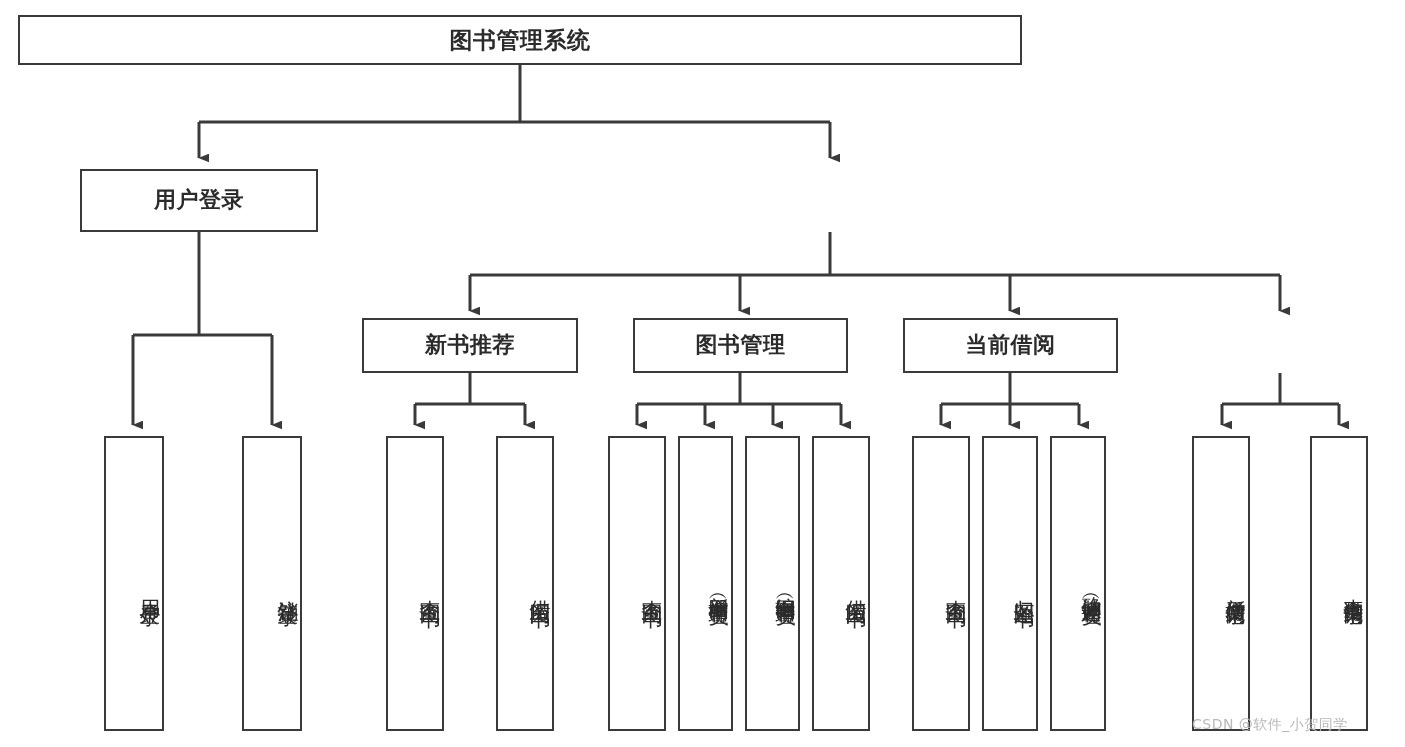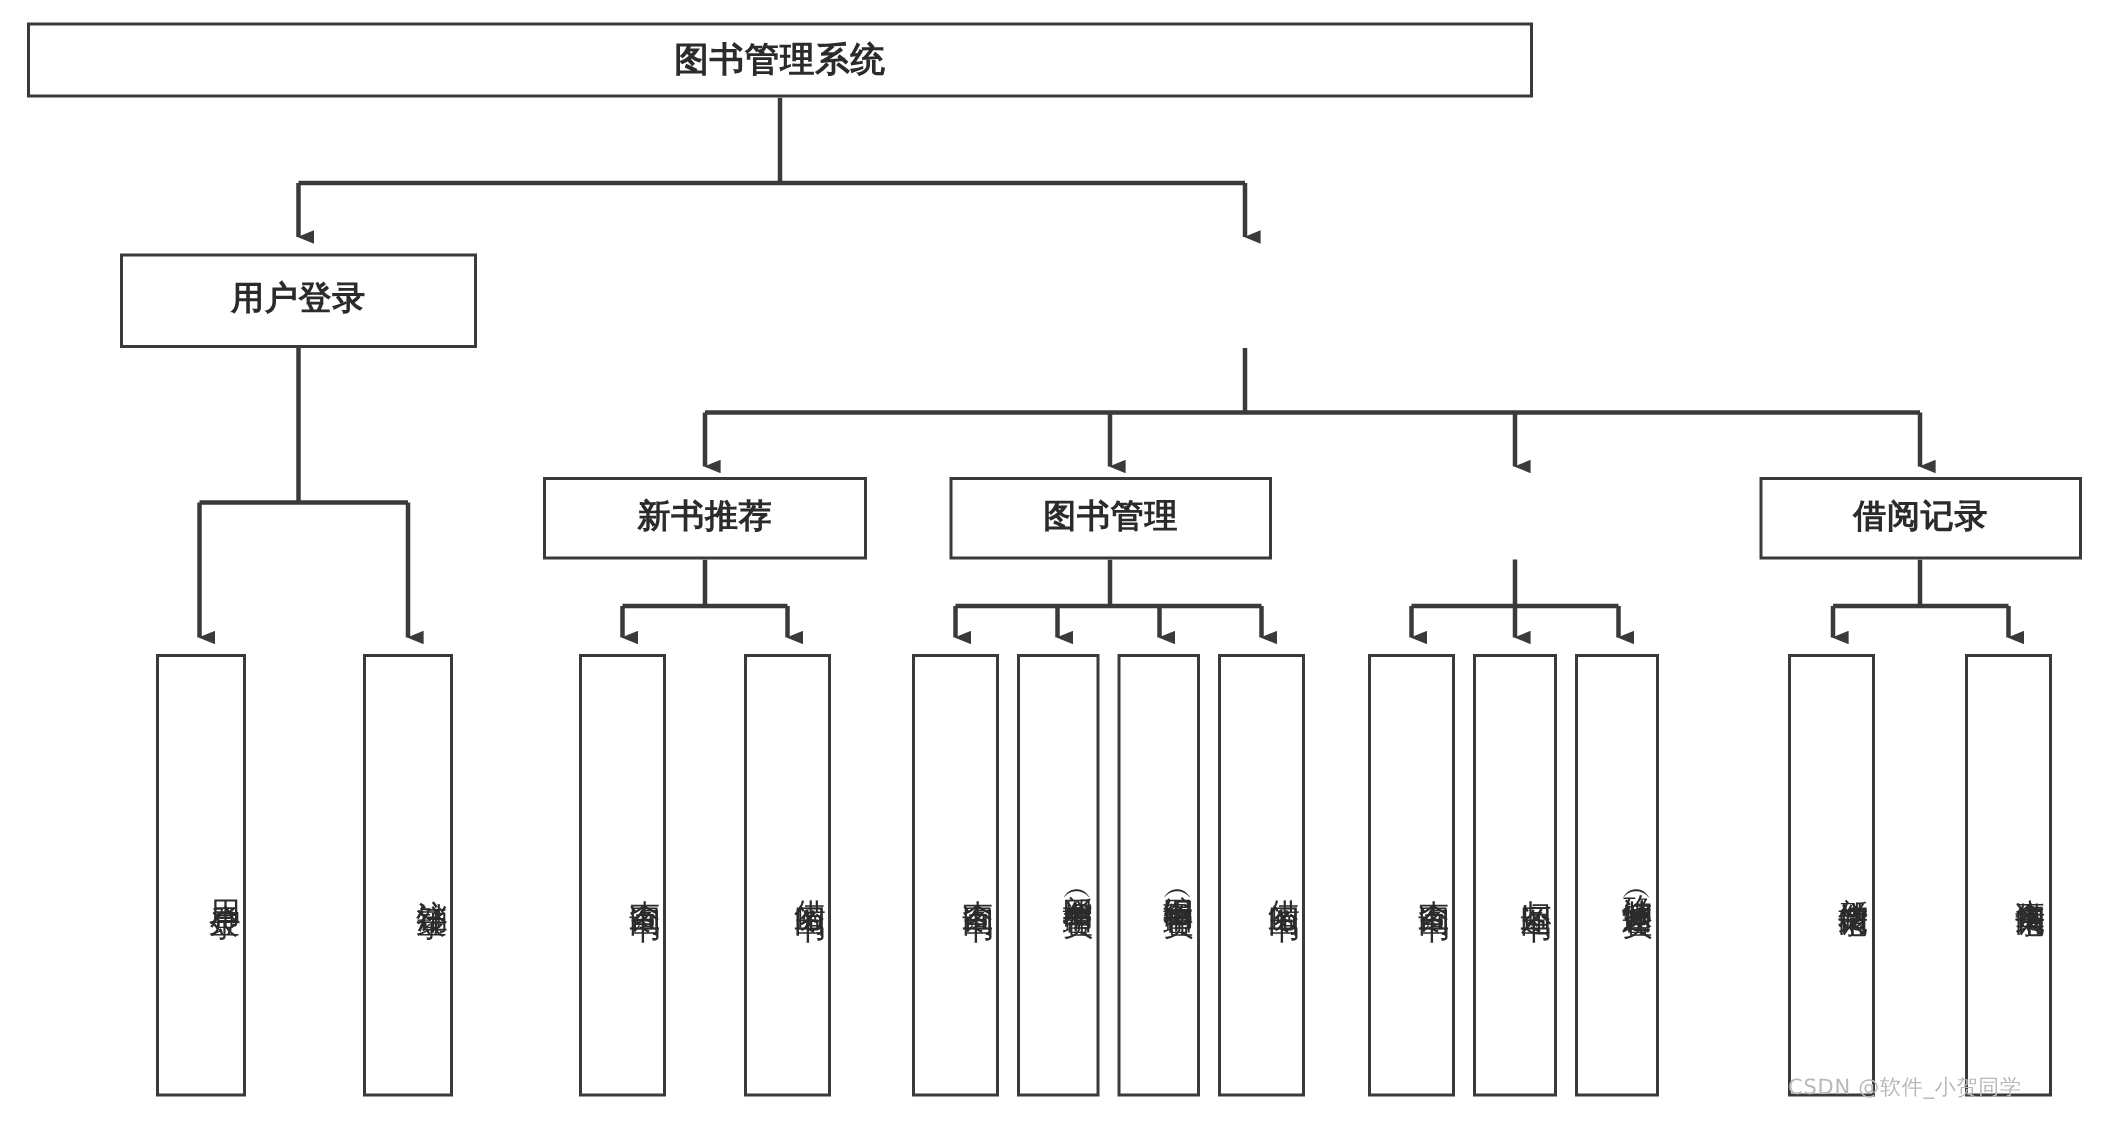--- a/index.html
+++ b/index.html
@@ -122,21 +122,21 @@
       <path d="M1339,404 L1339,425" marker-end="url(#arrow)"></path>
     </g>
   </svg>
 
   <div class="node h root" style="left:18px; top:15px; width:1004px; height:50px;">图书管理系统</div>
 
   <div class="node h" style="left:80px; top:169px; width:238px; height:63px;">用户登录</div>
 
   <div class="node h" style="left:362px; top:318px; width:216px; height:55px;">新书推荐</div>
   <div class="node h" style="left:633px; top:318px; width:215px; height:55px;">图书管理</div>
-  <div class="node h" style="left:1173px; top:318px; width:215px; height:55px;">借阅记录</div>
+  <div class="node h" style="left:903px; top:318px; width:215px; height:55px;">当前借阅</div>
 
   <div class="node v" style="left:104px; top:436px; width:60px; height:295px;">用户登录</div>
   <div class="node v" style="left:242px; top:436px; width:60px; height:295px;">注销登录</div>
 
   <div class="node v" style="left:386px; top:436px; width:58px; height:295px;">查询图书</div>
   <div class="node v" style="left:496px; top:436px; width:58px; height:295px;">借阅图书</div>
 
   <div class="node v" style="left:608px; top:436px; width:58px; height:295px;">查询图书</div>
   <div class="node v tall-text" style="left:678px; top:436px; width:55px; height:295px;">新增图书（管理员）</div>
   <div class="node v tall-text" style="left:745px; top:436px; width:55px; height:295px;">编辑图书（管理员）</div>

